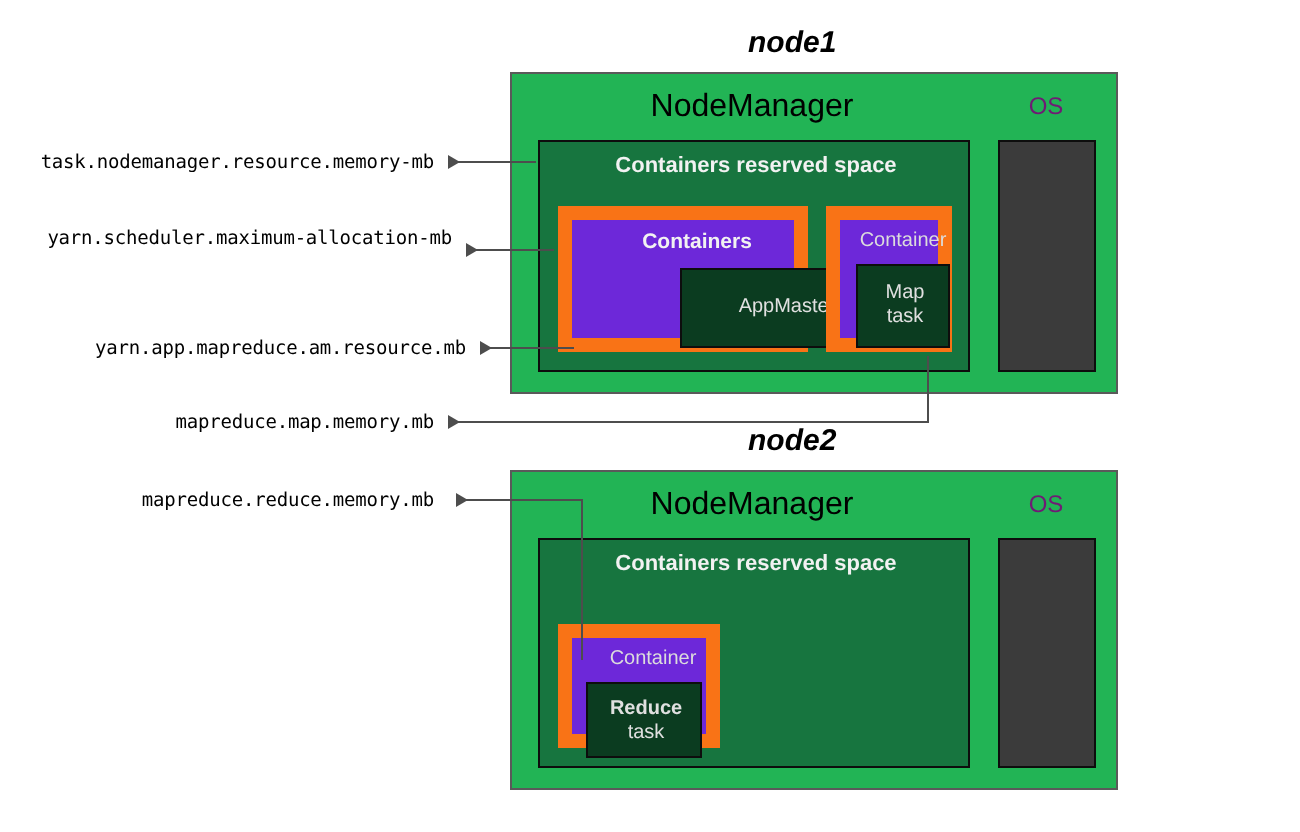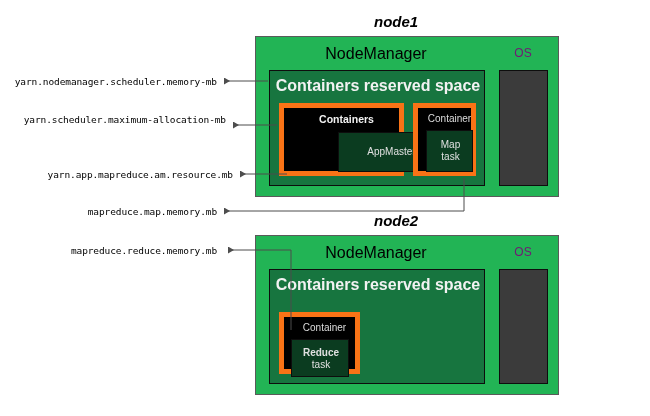--- a/index.html
+++ b/index.html
@@ -49,32 +49,32 @@
 
   
   .reserved-box{
     position:absolute;
     background:#17753f;
     border:1px solid #0d0d0d;
     box-sizing:border-box;
   }
   .reserved-label{
     position:absolute;
-    font-size:16px;
+    font-size:11px;
     font-weight:bold;
     color:#f2f2f2;
     white-space:nowrap;
     text-align:center;
   }
 
   
   .containers-box{
     position:absolute;
-    background:#000000;
-    border:5px solid #f97316;
+    background:#6d28d9;
+    border:7px solid #f97316;
     box-sizing:border-box;
   }
   .containers-label{
     position:absolute;
     font-size:10.5px;
     font-weight:bold;
     color:#f2f2f2;
     white-space:nowrap;
     text-align:center;
   }
@@ -180,21 +180,21 @@
         <div class="container-label" style="left:0px;top:5px;width:81px;">Container</div>
         <div class="task-box" style="left:7px;top:22px;width:58px;height:38px;">
           <div class="task-label" style="left:0px;top:7px;width:58px;font-weight:bold;">Reduce</div>
           <div class="task-label" style="left:0px;top:19px;width:58px;">task</div>
         </div>
       </div>
 
     </div>
   </div>
 
-  <div class="prop-label" style="left:0px;top:76px;width:217px;">yarn.nodemanager.scheduler.memory-mb</div>
+  <div class="prop-label" style="left:0px;top:76px;width:217px;">task.nodemanager.resource.memory-mb</div>
 
   <div class="prop-label" style="left:0px;top:114px;width:226px;">yarn.scheduler.maximum-allocation-mb</div>
 
 
   <div class="prop-label" style="left:0px;top:169px;width:233px;">yarn.app.mapreduce.am.resource.mb</div>
 
   <div class="prop-label" style="left:0px;top:206px;width:217px;">mapreduce.map.memory.mb</div>
 
   <div class="prop-label" style="left:0px;top:245px;width:217px;">mapreduce.reduce.memory.mb</div>
 

